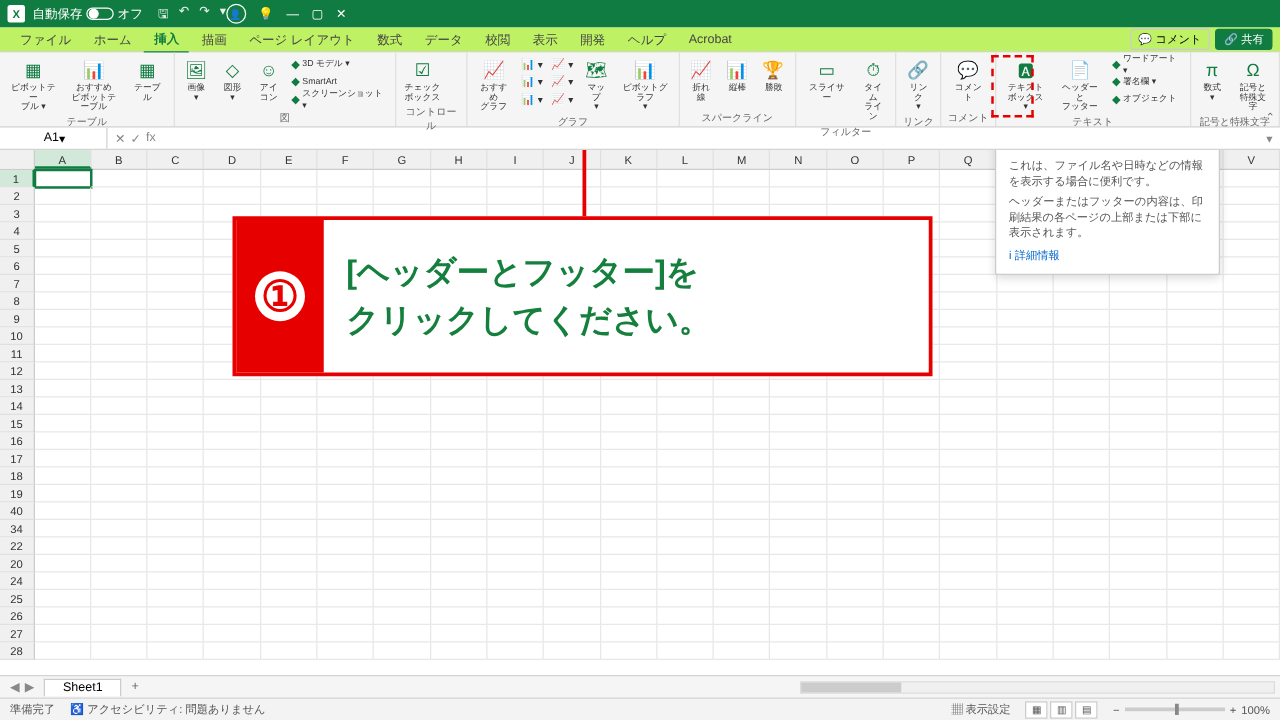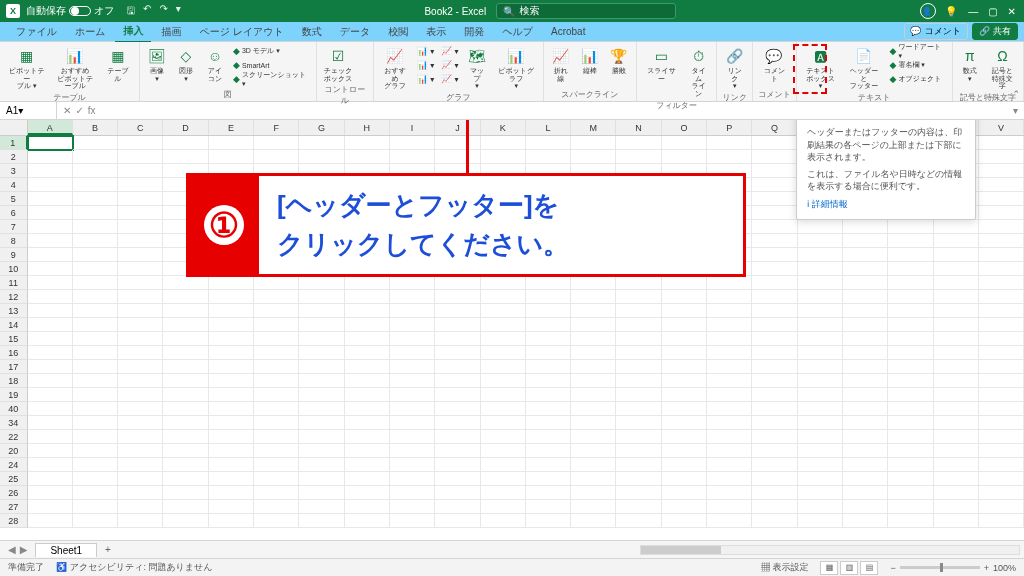--- a/index.html
+++ b/index.html
@@ -14,21 +14,21 @@
 .titlebar .toggle-pill::after { content: ""; position: absolute; left: 1px; top: 0; width: 8px; height: 8px; background: #fff; border-radius: 50%; }
 .titlebar .qat { display: flex; gap: 8px; margin-left: 6px; }
 .titlebar .qat span { opacity: .9; }
 .titlebar .center { flex: 1; display: flex; justify-content: center; align-items: center; gap: 10px; }
 .titlebar .search { display: flex; align-items: center; gap: 4px; background: #0e6a38; border: 1px solid #3a9a6a; border-radius: 3px; padding: 1px 6px; height: 16px; width: 180px; }
 .titlebar .right { display: flex; align-items: center; gap: 10px; padding-right: 8px; }
 .titlebar .right span { cursor: pointer; }
 .titlebar .user-circle { width: 16px; height: 16px; border: 1px solid #fff; border-radius: 50%; display: flex; align-items: center; justify-content: center; font-size: 8px; }
 
 
-.tabs { height: 20px; background: #7dd3fc; border-bottom: 1px solid #d4d4d4; display: flex; align-items: center; font-size: 10px; padding-left: 8px; gap: 2px; }
+.tabs { height: 20px; background: #bef264; border-bottom: 1px solid #d4d4d4; display: flex; align-items: center; font-size: 10px; padding-left: 8px; gap: 2px; }
 .tabs .tab { padding: 3px 8px; cursor: pointer; color: #444; }
 .tabs .tab.active { border-bottom: 2px solid #107c41; color: #107c41; font-weight: 600; }
 .tabs .spacer { flex: 1; }
 .tabs .right-btns { display: flex; gap: 4px; padding-right: 6px; align-items: flex-end; }
 .tabs .cmt-btn, .tabs .share-btn { border: 1px solid #ccc; border-radius: 3px; padding: 1px 6px; font-size: 9px; cursor: pointer; }
 .tabs .share-btn { background: #107c41; color: #fff; border-color: #107c41; }
 
 
 .ribbon { height: 60px; background: #f5f5f5; border-bottom: 1px solid #d4d4d4; display: flex; font-size: 8px; color: #333; position: relative; }
 .ribbon-group { border-right: 1px solid #e0e0e0; padding: 2px 4px 0 4px; display: flex; flex-direction: column; }
@@ -40,21 +40,21 @@
 .ribbon-col { display: flex; flex-direction: column; gap: 0; }
 .ribbon-row-item { display: flex; align-items: center; gap: 2px; padding: 0 2px; cursor: pointer; height: 14px; }
 .ribbon-row-item .icon { font-size: 9px; color: #107c41; }
 .collapse-arrow { position: absolute; right: 4px; bottom: 2px; font-size: 9px; color: #666; cursor: pointer; }
 
 
 .hf-highlight { position: absolute; border: 2px dashed #e60000; pointer-events: none; }
 
 
 .formula-bar { height: 18px; border-bottom: 1px solid #d4d4d4; display: flex; align-items: center; font-size: 10px; }
-.name-box { width: 57px; border-right: 1px solid #d4d4d4; padding: 0 6px; height: 100%; display: flex; align-items: center; }
+.name-box { width: 57px; border-right: 1px solid #d4d4d4; padding: 0 6px; height: 100%; display: flex; align-items: center; margin-left: 29px; }
 .fx-btns { display: flex; gap: 4px; padding: 0 6px; color: #888; }
 .fx-btns span { cursor: pointer; }
 .formula-input { flex: 1; padding: 0 4px; }
 .formula-expand { padding: 0 6px; color: #888; cursor: pointer; }
 
 
 .grid-area { position: relative; height: 420px; overflow: hidden; }
 .col-headers { display: flex; height: 16px; background: #f0f0f0; border-bottom: 1px solid #ccc; font-size: 9px; }
 .corner { width: 28px; border-right: 1px solid #ccc; background: #f0f0f0; }
 .col-h { width: 46px; border-right: 1px solid #e0e0e0; text-align: center; line-height: 16px; color: #333; }
@@ -64,21 +64,21 @@
 .row-h { width: 28px; background: #f0f0f0; border-right: 1px solid #ccc; border-bottom: 1px solid #e0e0e0; text-align: center; font-size: 9px; line-height: 14px; color: #333; }
 .row-h.sel { background: #d2e8d8; border-right: 2px solid #107c41; }
 .cell { width: 46px; border-right: 1px solid #e8e8e8; border-bottom: 1px solid #e8e8e8; }
 .cell.active { outline: 2px solid #107c41; outline-offset: -1px; }
 
 
 .callout-line-v { position: absolute; background: #e60000; width: 3px; }
 .callout-box { position: absolute; border: 3px solid #e60000; background: #fff; display: flex; align-items: stretch; }
 .callout-num { background: #e60000; color: #fff; width: 70px; display: flex; align-items: center; justify-content: center; font-size: 34px; font-weight: bold; }
 .callout-num span { background: #fff; color: #e60000; border-radius: 50%; width: 40px; height: 40px; display: flex; align-items: center; justify-content: center; }
-.callout-text { padding: 10px 18px; font-size: 26px; font-weight: 600; line-height: 1.5; color: #1d4ed8; font-family: "Meiryo", sans-serif; }
+.callout-text { padding: 22px 18px; font-size: 26px; font-weight: 600; line-height: 1.5; color: #15803d; font-family: "Meiryo", sans-serif; }
 
 
 .tooltip { position: absolute; background: #fff; border: 1px solid #ccc; box-shadow: 0 2px 8px rgba(0,0,0,.15); padding: 8px 10px; font-size: 9px; width: 180px; border-radius: 2px; }
 .tooltip .tt-title { font-weight: 600; margin-bottom: 4px; }
 .tooltip .tt-body { color: #555; line-height: 1.4; margin-bottom: 4px; }
 .tooltip .tt-link { color: #0066cc; cursor: pointer; }
 
 
 .sheet-bar { height: 18px; border-top: 1px solid #d4d4d4; display: flex; align-items: center; font-size: 10px; background: #f5f5f5; }
 .sheet-nav { display: flex; gap: 4px; padding: 0 8px; color: #888; }
@@ -106,27 +106,20 @@
     <div class="autosave-toggle">
       <span>自動保存</span>
       <span class="toggle-pill"></span>
       <span>オフ</span>
     </div>
     <div class="qat">
       <span>🖫</span>
       <span>↶</span>
       <span>↷</span>
       <span>▾</span>
-    </div>
-  </div>
-  <div class="center">
-    <span>Book2 - Excel</span>
-    <div class="search">
-      <span>🔍</span>
-      <span>検索</span>
     </div>
   </div>
   <div class="right">
     <span class="user-circle">👤</span>
     <span>💡</span>
     <span>—</span>
     <span>▢</span>
     <span>✕</span>
   </div>
 </div>
@@ -1089,22 +1082,22 @@
   <div class="callout-box" style="left:186px; top:53px; width:560px;">
     <div class="callout-num">
         <span>①</span>
       </div>
     <div class="callout-text" style="white-space:pre-line;">[ヘッダーとフッター]を
 クリックしてください。</div>
   </div>
 
   <div class="tooltip" style="left:796px; top:-20px;">
     <div class="tt-title">ヘッダーとフッター</div>
+    <div class="tt-body">これは、ファイル名や日時などの情報を表示する場合に便利です。</div>
     <div class="tt-body">ヘッダーまたはフッターの内容は、印刷結果の各ページの上部または下部に表示されます。</div>
-    <div class="tt-body">これは、ファイル名や日時などの情報を表示する場合に便利です。</div>
     <div class="tt-link">ℹ <span>詳細情報</span></div>
   </div>
 </div>
 
 <div class="sheet-bar">
   <div class="sheet-nav">
     <span>◀</span>
     <span>▶</span>
   </div>
   <div class="sheet-tab">Sheet1</div>

